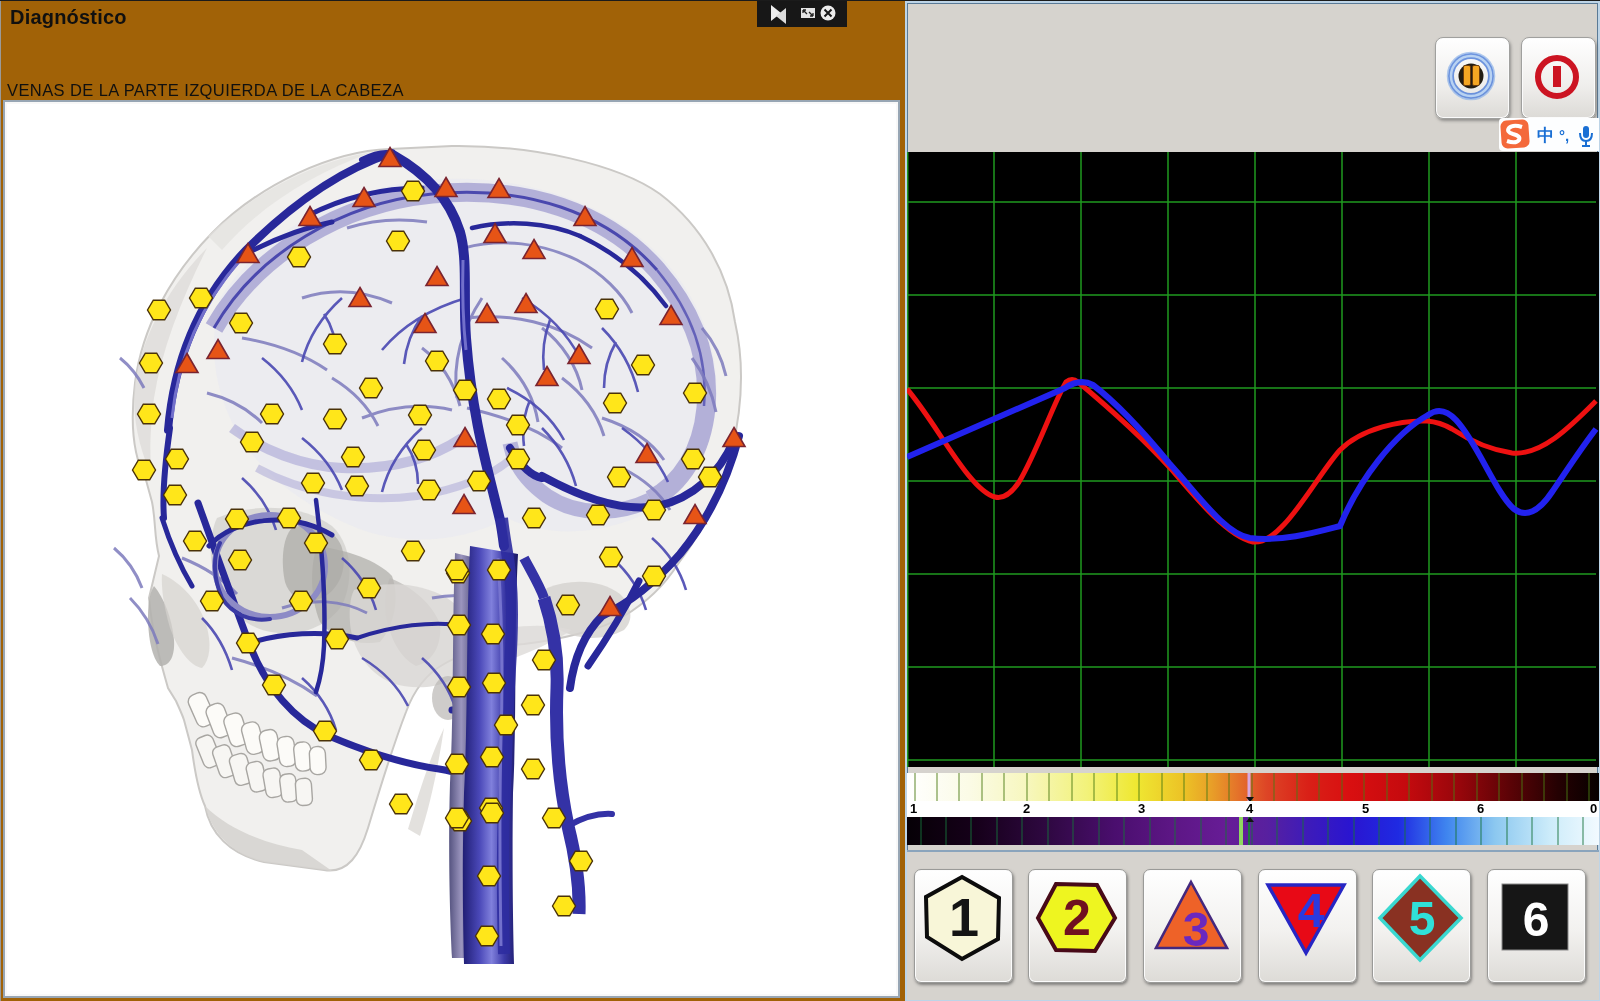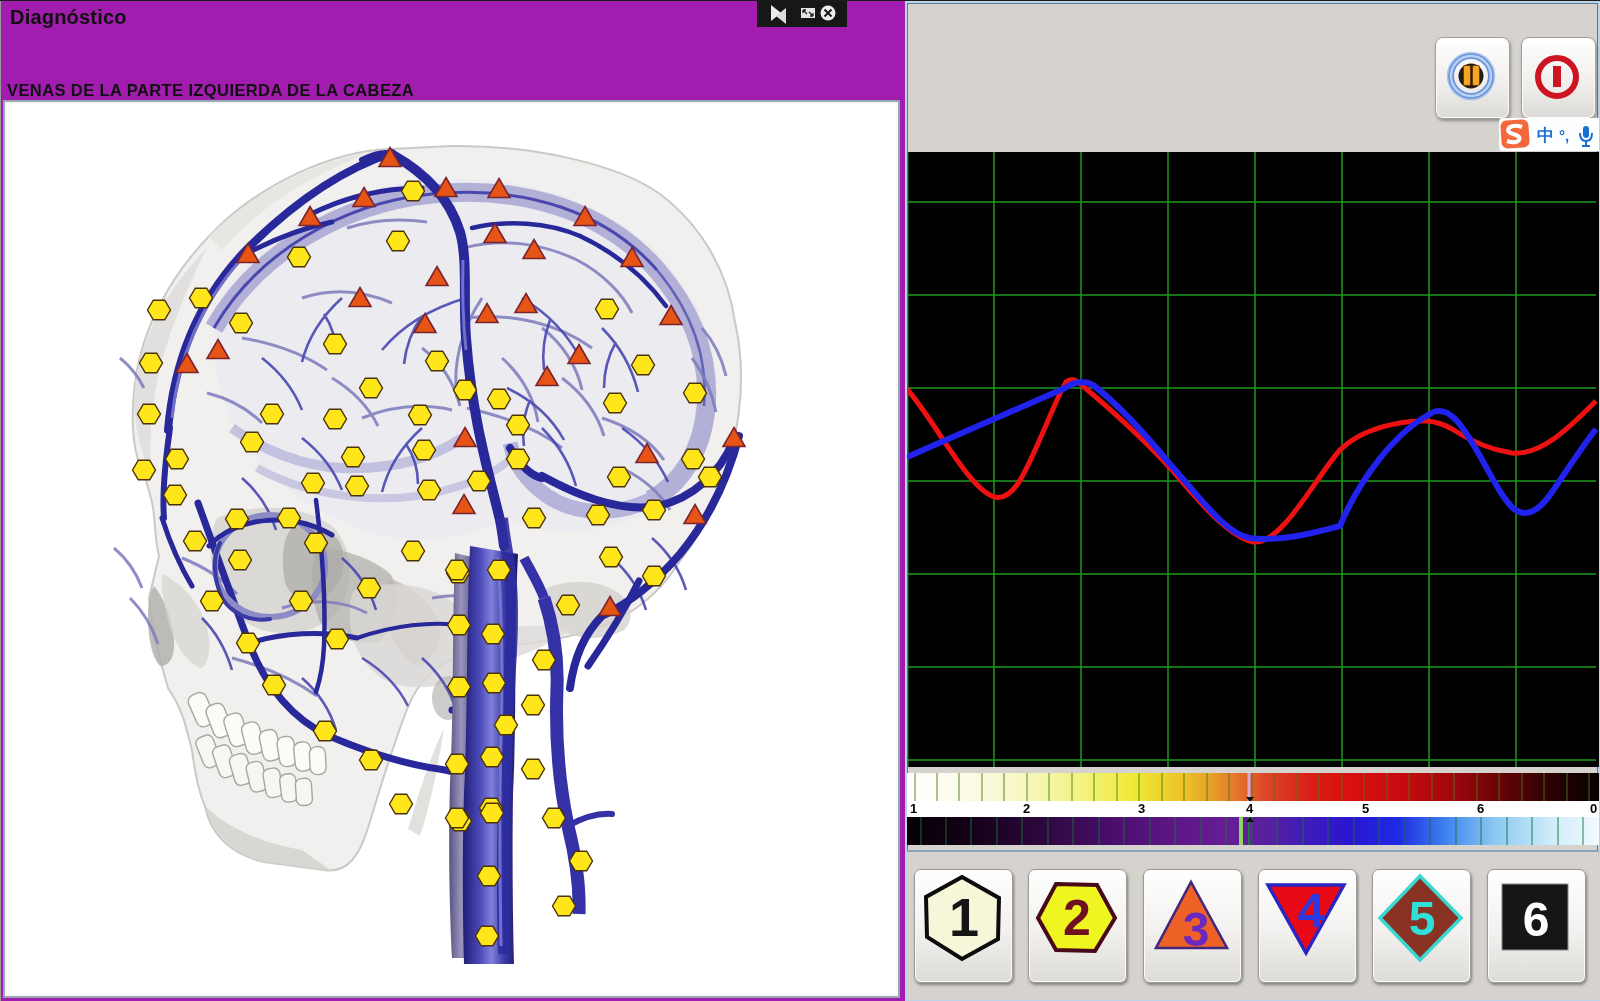--- a/index.html
+++ b/index.html
@@ -1,21 +1,21 @@
 <!DOCTYPE html>
 <html><head>
 <meta charset="utf-8">
 <style>
 html,body{margin:0;padding:0;}
 body{width:1600px;height:1001px;overflow:hidden;background:#e8e7e4;font-family:"Liberation Sans",sans-serif;position:relative;}
 #topline{position:absolute;left:0;top:0;width:1600px;height:1px;background:#1b1b1b;z-index:50;}
-#left{position:absolute;left:0;top:0;width:905px;height:1001px;background:#a21caf;border-left:1px solid #9a9a9a;box-sizing:border-box;}
+#left{position:absolute;left:0;top:0;width:905px;height:1001px;background:#a16207;border-left:1px solid #9a9a9a;box-sizing:border-box;}
 #title{position:absolute;left:9px;top:6px;font-size:20px;font-weight:bold;color:#101010;letter-spacing:0.2px;}
 #tbar{position:absolute;left:756px;top:0px;width:90px;height:27px;background:#171717;}
-#subtitle{position:absolute;left:6px;top:81px;font-size:16.5px;font-weight:bold;color:#101010;letter-spacing:0.4px;}
+#subtitle{position:absolute;left:6px;top:81px;font-size:16.5px;font-weight:normal;color:#101010;letter-spacing:0.4px;}
 #imgpanel{position:absolute;left:2px;top:100px;width:897px;height:898px;box-sizing:border-box;border:2px solid #98a6b4;background:#fff;}
 #imgpanel .inner{position:absolute;left:0;top:0;right:0;bottom:0;border:2px solid #f8f8f8;background:#fefefe;}
 #right{position:absolute;left:905px;top:1px;width:695px;height:1000px;box-sizing:border-box;background:#d6d3ce;border:2px solid #bdd4e7;}
 #rightinner{position:absolute;left:0;top:0;width:691px;height:996px;border:1px solid #5a7a96;box-sizing:border-box;background:#d6d3ce;}
 #chart{position:absolute;left:-1px;top:148px;width:692px;height:615px;background:#000;}
 #spec1{position:absolute;left:-1px;top:769px;width:692px;height:28px;}
 #nums{position:absolute;left:-1px;top:797px;width:692px;height:16px;background:#fff;}
 #nums div{position:absolute;top:0px;font-size:13px;font-weight:bold;color:#000;}
 #spec2{position:absolute;left:-1px;top:813px;width:692px;height:28px;}
 #btnpanel{position:absolute;left:-1px;top:846px;width:692px;height:150px;background:#d6d3ce;border-top:2px solid #8aa4bc;box-sizing:border-box;}

